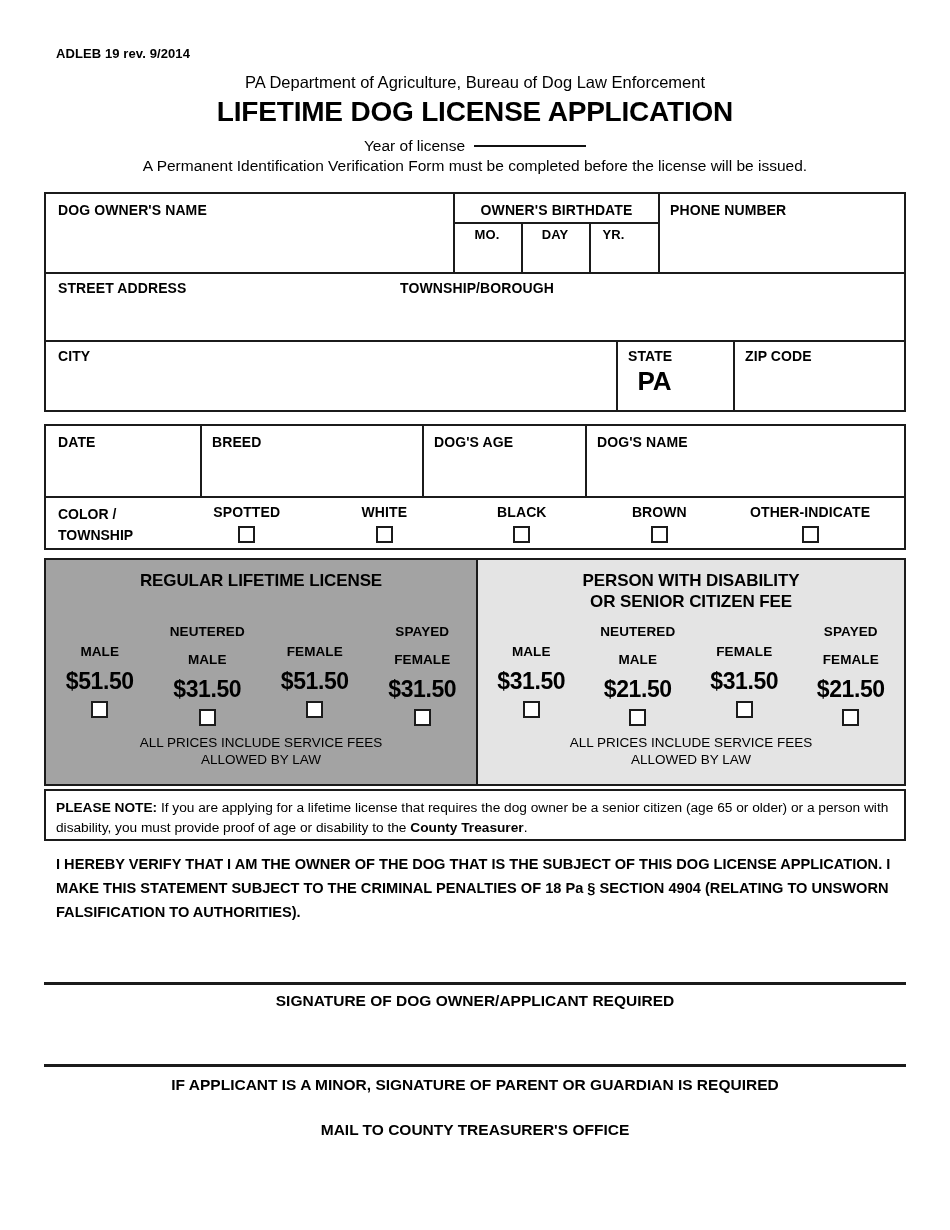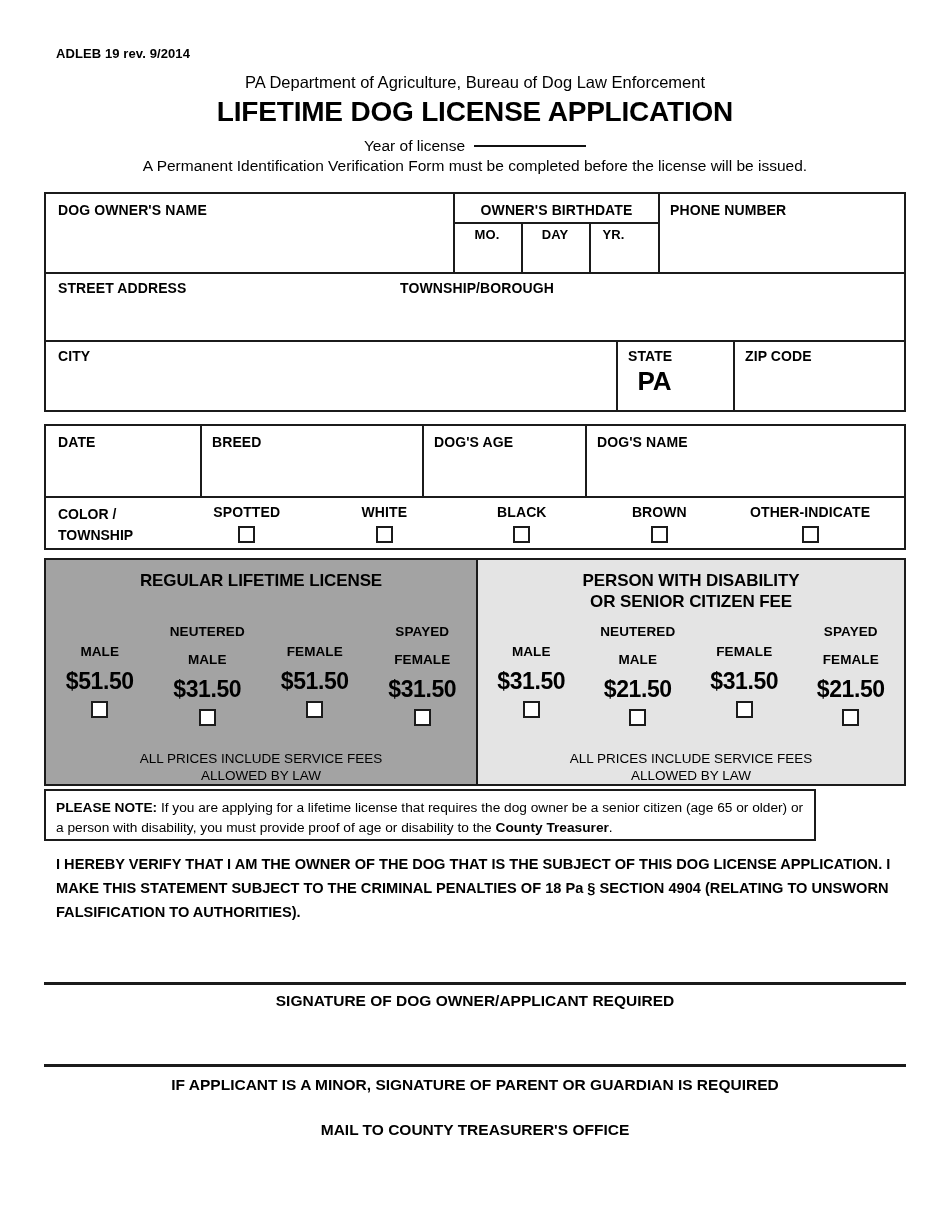--- a/index.html
+++ b/index.html
@@ -55,21 +55,21 @@
   }
   .lbl.sm { font-size: 13px; }
 
   
   #blk1 { left: 44px; top: 192px; width: 862px; height: 220px; }
   
   #blk2 { left: 44px; top: 424px; width: 862px; height: 126px; }
   
   #blk3 { left: 44px; top: 558px; width: 862px; height: 228px; }
   
-  #blk4 { left: 44px; top: 789px; width: 772px; height: 52px; }
+  #blk4 { left: 44px; top: 789px; width: 862px; height: 52px; }
 
   .feepanel {
     position: absolute; top: 0; bottom: 0;
   }
   #feeLeft  { left: 0;   width: 430px; background: #a3a3a3; }
   #feeRight { left: 430px; right: 0; background: #e4e4e4;
               border-left: 2.2px solid #1b1b1b; }
 
   .feehead {
     position: absolute; left: 0; right: 0; top: 10px;
@@ -87,21 +87,21 @@
     justify-content: flex-end; letter-spacing: 0.1px; gap: 8px;
   }
   .feecol .price {
     font-size: 23px; font-weight: bold; margin-top: 6px; letter-spacing: -0.4px;
   }
   .cbx {
     display: inline-block; width: 17px; height: 17px;
     border: 2.2px solid #1b1b1b; background: #fff; margin-top: 6px;
   }
   .feefoot {
-    position: absolute; left: 0; right: 0; bottom: 0;
+    position: absolute; left: 0; right: 0; bottom: 16px;
     text-align: center; font-size: 13.5px; line-height: 17px;
   }
 
   .notetext {
     position: absolute; left: 10px; right: 9px; top: 7px;
     font-size: 13.7px; line-height: 20px; font-weight: bold;
   }
   .notetext .reg { font-weight: normal; }
 
   .verify {

